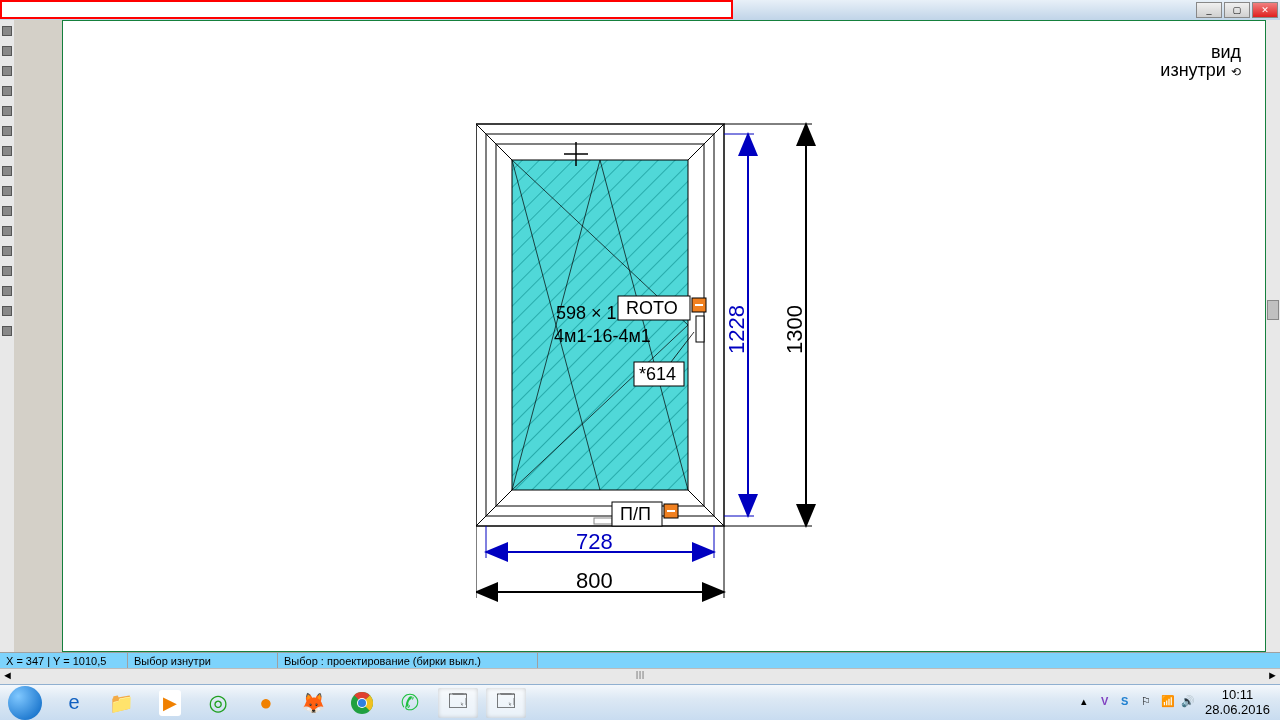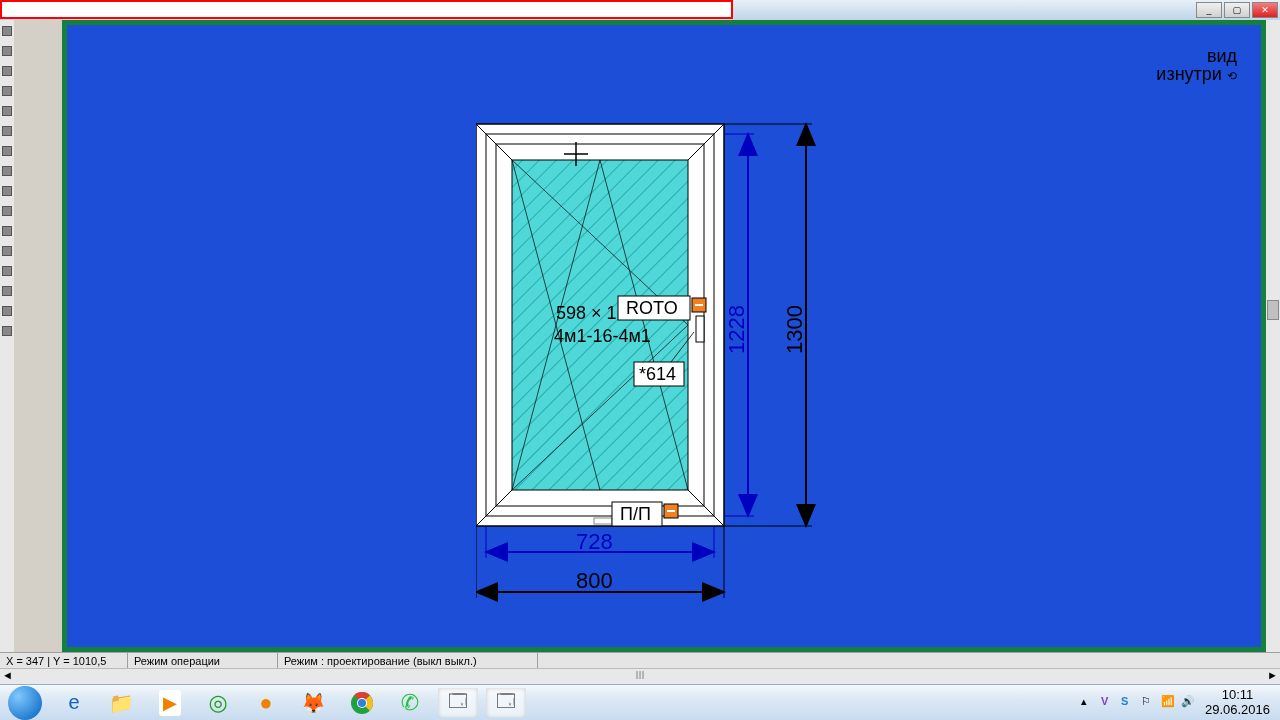--- a/index.html
+++ b/index.html
@@ -2,28 +2,28 @@
 <html><head>
 <meta charset="utf-8">
 <style>
   * { box-sizing: border-box; margin: 0; padding: 0; }
   body { width: 1280px; height: 720px; overflow: hidden; font-family: Tahoma, Arial, sans-serif; font-size: 11px; background: #d4d0c8; position: relative; }
   .red-box { position: absolute; top: 0; left: 0; width: 733px; height: 19px; background: #fff; border: 2px solid #ff0000; z-index: 100; }
   .titlebar { position: absolute; top: 0; left: 0; right: 0; height: 20px; background: linear-gradient(#e8f0f8,#c0d4e8); display: flex; justify-content: flex-end; padding-right: 2px; align-items: center; }
   .win-btns { display: flex; gap: 2px; }
   .win-btn { width: 26px; height: 16px; border: 1px solid #888; background: linear-gradient(#f0f0f0,#d0d0d0); font-size: 9px; display:flex; align-items:center; justify-content:center; }
   .win-btn.close { background: linear-gradient(#f08080,#e02020); color:#fff; }
-  .canvas-area { position: absolute; top: 20px; left: 14px; right: 14px; bottom: 68px; background: #1d4ed8; border: 5px solid #15803d; margin-left: 48px; }
+  .canvas-area { position: absolute; top: 20px; left: 14px; right: 14px; bottom: 68px; background: #ffffff; border: 1px solid #15803d; margin-left: 48px; }
   .left-toolbar { position: absolute; top: 20px; left: 0; width: 14px; bottom: 68px; background: #e8e8e8; display:flex; flex-direction:column; gap:10px; padding-top:6px; align-items:center; }
   .tool-icon { width:10px; height:10px; background:#888; border:1px solid #555; }
   .view-label { position: absolute; top: 22px; right: 24px; text-align:right; font-size: 18px; color:#000; line-height:1; }
   .view-label .arrow-mini { font-size: 12px; }
   .drawing { position: absolute; left: 476px; top: 104px; text-align: center; }
   svg { display: block; }
-  .status-bar { position: absolute; bottom: 52px; left: 0; right: 0; height: 16px; background: #e5e5e5; border-top: 1px solid #a0a0a0; display:flex; align-items:center; }
+  .status-bar { position: absolute; bottom: 52px; left: 0; right: 0; height: 16px; background: #7dd3fc; border-top: 1px solid #a0a0a0; display:flex; align-items:center; }
   .status-cell { border-right: 1px solid #a0a0a0; padding: 0 6px; font-size: 11px; height:16px; line-height:16px; }
   .status-bar2 { position: absolute; bottom: 36px; left: 0; right: 0; height: 16px; background: #e8e8e8; border-top: 1px solid #c0c0c0; display:flex; align-items:center; }
   .vscroll { position:absolute; top:20px; right:0; width:14px; bottom:68px; background:#e8e8e8; }
   .taskbar { position: absolute; bottom: 0; left: 0; right: 0; height: 36px; background: linear-gradient(#f4f8fc, #dce8f4 40%, #c8dcf0); border-top: 1px solid #90b0d0; display:flex; align-items:center; }
   .start-btn { width: 50px; height: 36px; display:flex; align-items:center; justify-content:center; }
   .start-orb { width: 34px; height: 34px; border-radius: 50%; background: radial-gradient(circle at 30% 30%, #80c8ff, #0060c0); position:relative; }
   .tb-icon { width: 40px; height: 30px; margin: 0 4px; display:flex; align-items:center; justify-content:center; border-radius:2px; }
   .tb-icon.active { background: rgba(255,255,255,0.6); box-shadow: inset 0 0 4px rgba(0,0,0,0.2); }
   .sysarea { margin-left: auto; display:flex; align-items:center; padding-right: 6px; gap:4px; }
   .clock { text-align:center; font-size:13px; color:#000; line-height:1.1; padding:0 4px; }
@@ -164,22 +164,22 @@
 
   <line x1="330" y1="20" x2="330" y2="422" stroke="#000" stroke-width="2" marker-start="url(#arrK)" marker-end="url(#arrKe)"></line>
   <line x1="248" y1="20" x2="336" y2="20" stroke="#000"></line>
   <line x1="248" y1="422" x2="336" y2="422" stroke="#000"></line>
   <text x="326" y="250" class="dim-txt" fill="#000" transform="rotate(-90 326 250)">1300</text>
 </svg>
 </div>
 
 <div class="status-bar">
   <div class="status-cell" style="width:128px">X = 347 | Y = 1010,5</div>
-  <div class="status-cell" style="width:150px">Режим операции</div>
-  <div class="status-cell" style="width:260px">Режим : проектирование  (выкл выкл.)</div>
+  <div class="status-cell" style="width:150px">Выбор изнутри</div>
+  <div class="status-cell" style="width:260px">Выбор : проектирование  (бирки выкл.)</div>
 </div>
 <div class="status-bar2">
   <div class="status-cell" style="width:134px">tp://www.profsegment.ru</div>
   <div class="status-cell" style="width:320px">tsrv3:PVC_ALUM_DEALER_2013_1</div>
 </div>
 
 <div style="position:absolute; bottom:36px; left:0; right:0; height:16px; background:#e8e8e8; border-top:1px solid #bbb; text-align:center;">
   <span style="position:absolute; left:2px;">◄</span>
   <span style="color:#888;">III</span>
   <span style="position:absolute; right:2px;">►</span>
@@ -228,16 +228,16 @@
 
   <div class="sysarea">
     <span class="tray-icon">▴</span>
     <span class="tray-icon" style="color:#8040c0;font-weight:bold;">V</span>
     <span class="tray-icon" style="color:#2080d0;font-weight:bold;">S</span>
     <span class="tray-icon">⚐</span>
     <span class="tray-icon">📶</span>
     <span class="tray-icon">🔊</span>
     <div class="clock">
       <div>10:11</div>
-      <div>29.06.2016</div>
+      <div>28.06.2016</div>
     </div>
   </div>
 </div>
 
 </body></html>

